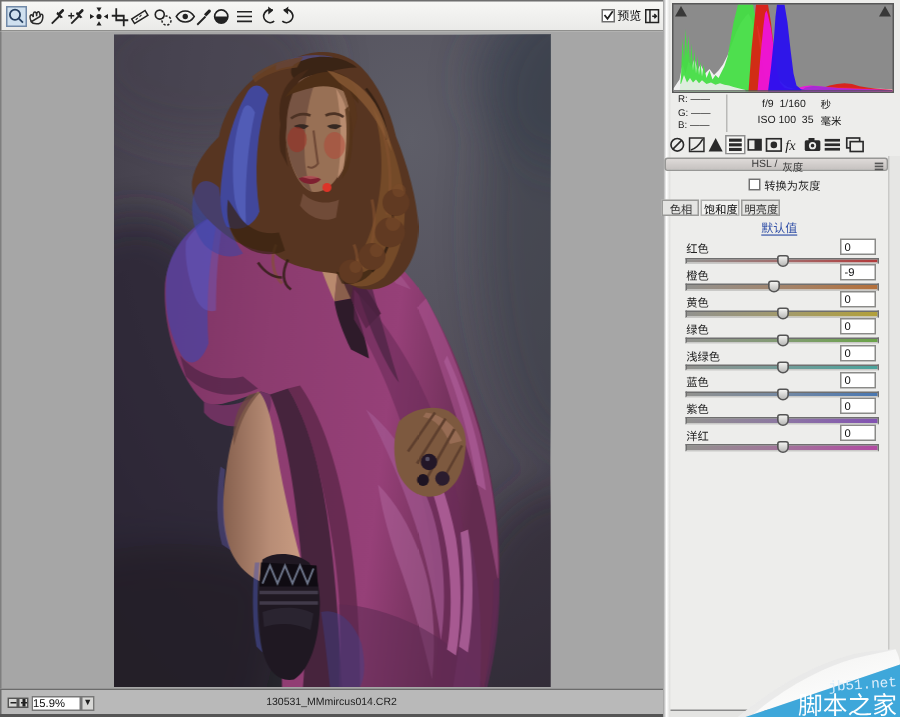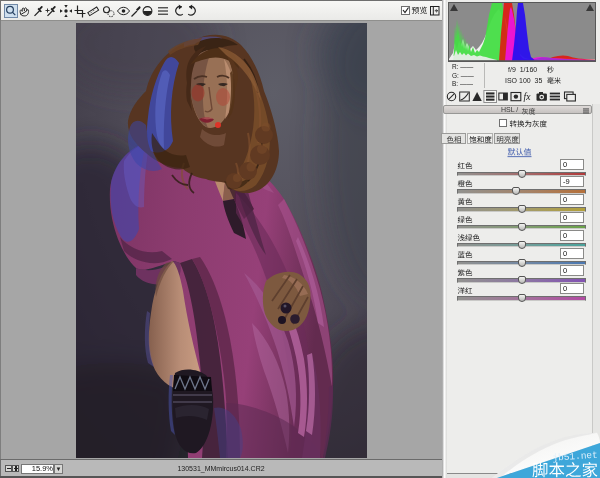--- a/index.html
+++ b/index.html
@@ -239,21 +239,21 @@
 </g>
 
 </svg>
 
 <div class="abs bx" style="left:0;top:459px;width:442px;height:17px;background:#b9b9b9;border-top:1px solid #6b6b6b;border-left:1px solid #6e6e6e;">
   <div class="abs bx" style="left:4px;top:5px;width:7px;height:7px;background:#d8d8d6;border:1px solid #555"></div>
   <div class="abs" style="left:5.5px;top:7.8px;width:4px;height:1.4px;background:#222"></div>
   <div class="abs bx" style="left:11px;top:5px;width:7px;height:7px;background:#d8d8d6;border:1px solid #555"></div>
   <div class="abs" style="left:12.5px;top:7.8px;width:4px;height:1.4px;background:#222"></div>
   <div class="abs" style="left:14.3px;top:6px;width:1.4px;height:5px;background:#222"></div>
-  <div class="abs bx" style="left:20px;top:3.5px;width:33px;height:10px;background:#fff;border:1px solid #777;font-size:7.5px;line-height:8px;text-align:right;color:#111">15.9%</div>
+  <div class="abs bx" style="left:20px;top:3.5px;width:33px;height:10px;background:#fff;border:1px solid #777;font-size:7.5px;line-height:8px;text-align:left;color:#111">15.9%</div>
   <div class="abs bx" style="left:53px;top:3.5px;width:9px;height:10px;background:#d8d8d6;border:1px solid #777;font-size:6px;line-height:9px;text-align:center;color:#222">▼</div>
   <div class="abs" style="left:120px;top:4.5px;width:200px;text-align:center;font-size:7px;color:#222">130531_MMmircus014.CR2</div>
 </div>
 <div class="abs" style="left:0;top:476px;width:442px;height:2px;background:#555"></div>
 
 <div class="abs" style="left:442px;top:0;width:5px;height:478px;background:linear-gradient(90deg,#9a9a9a,#ffffff 45%,#d9d9d7)"></div>
 
 <div class="abs" style="left:447px;top:0;width:153px;height:473px;background:#ededeb"></div>
 
 <div class="abs bx" style="left:448px;top:2px;width:148px;height:60px;background:#8b8b8b;border:1px solid #585858">

